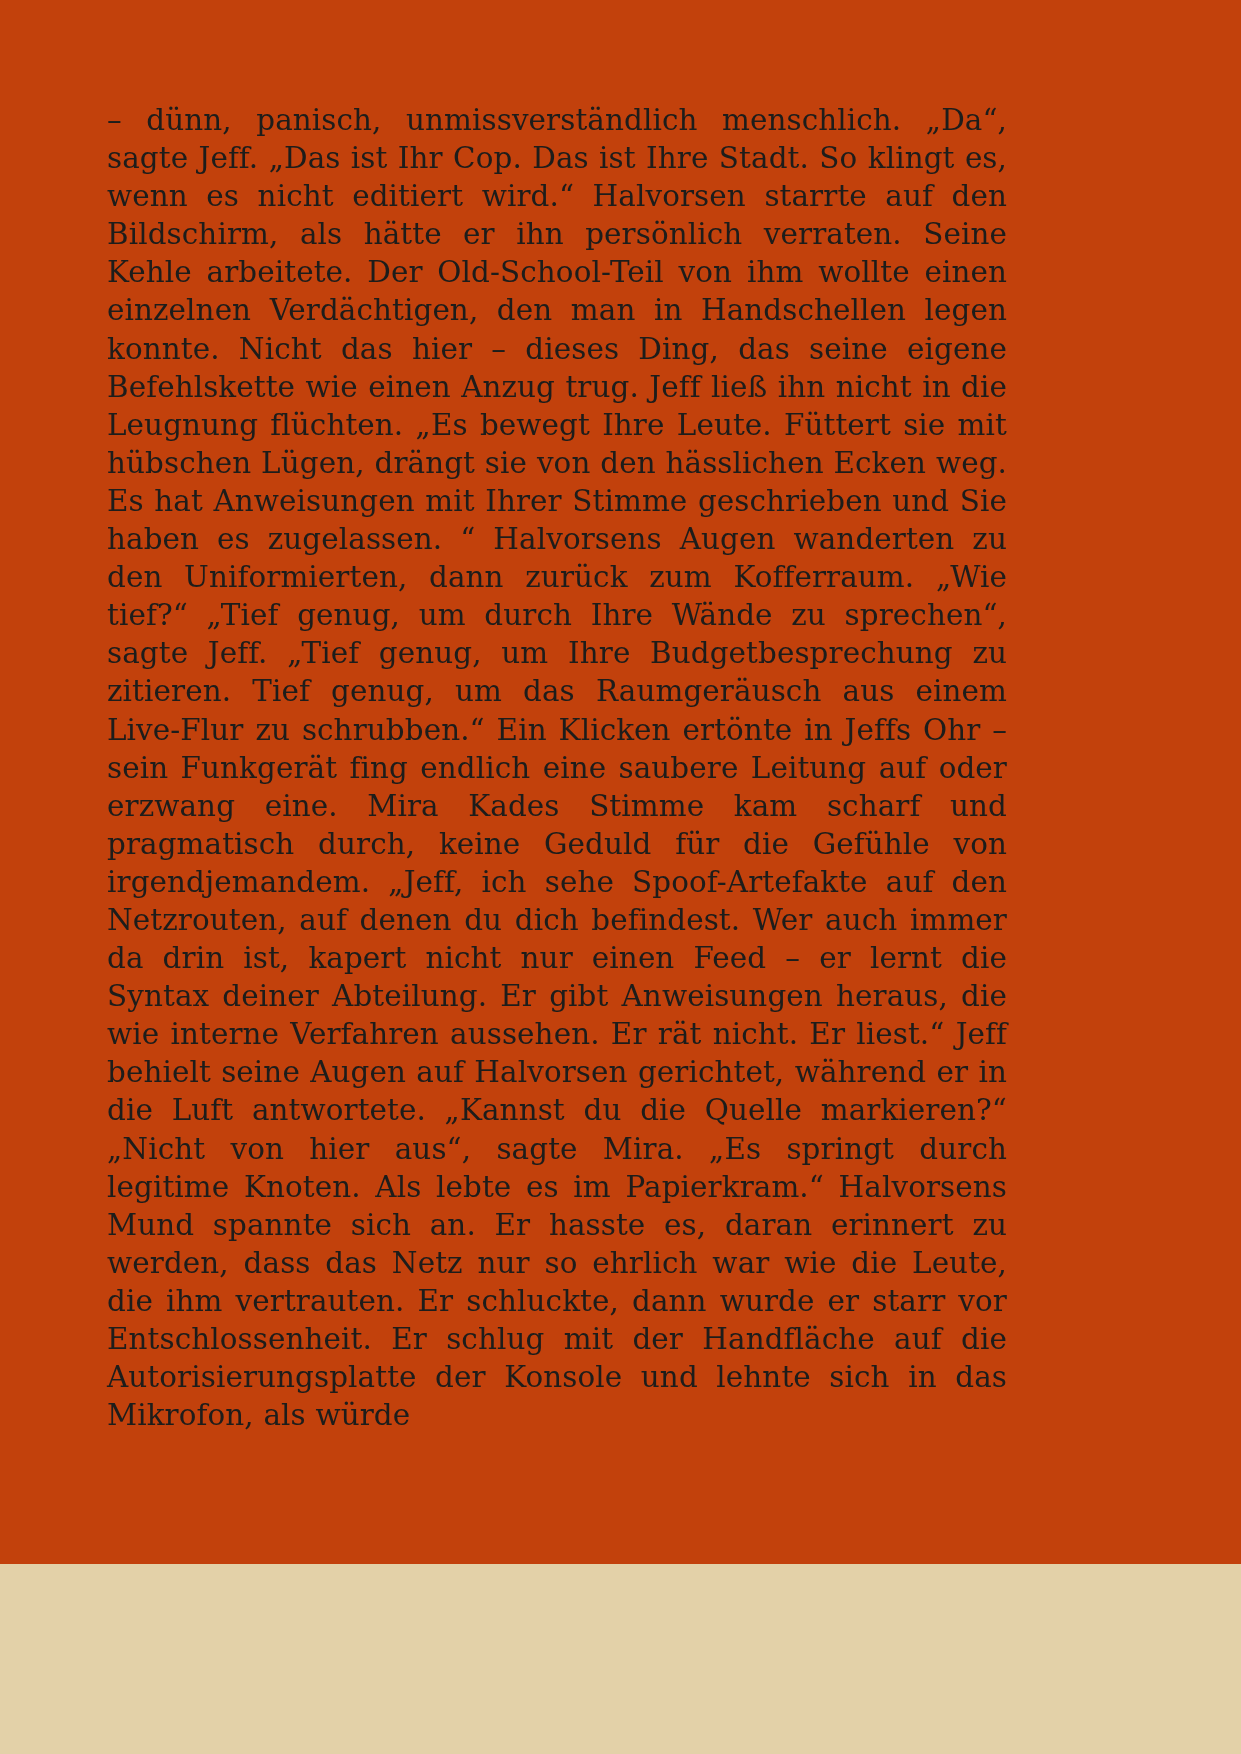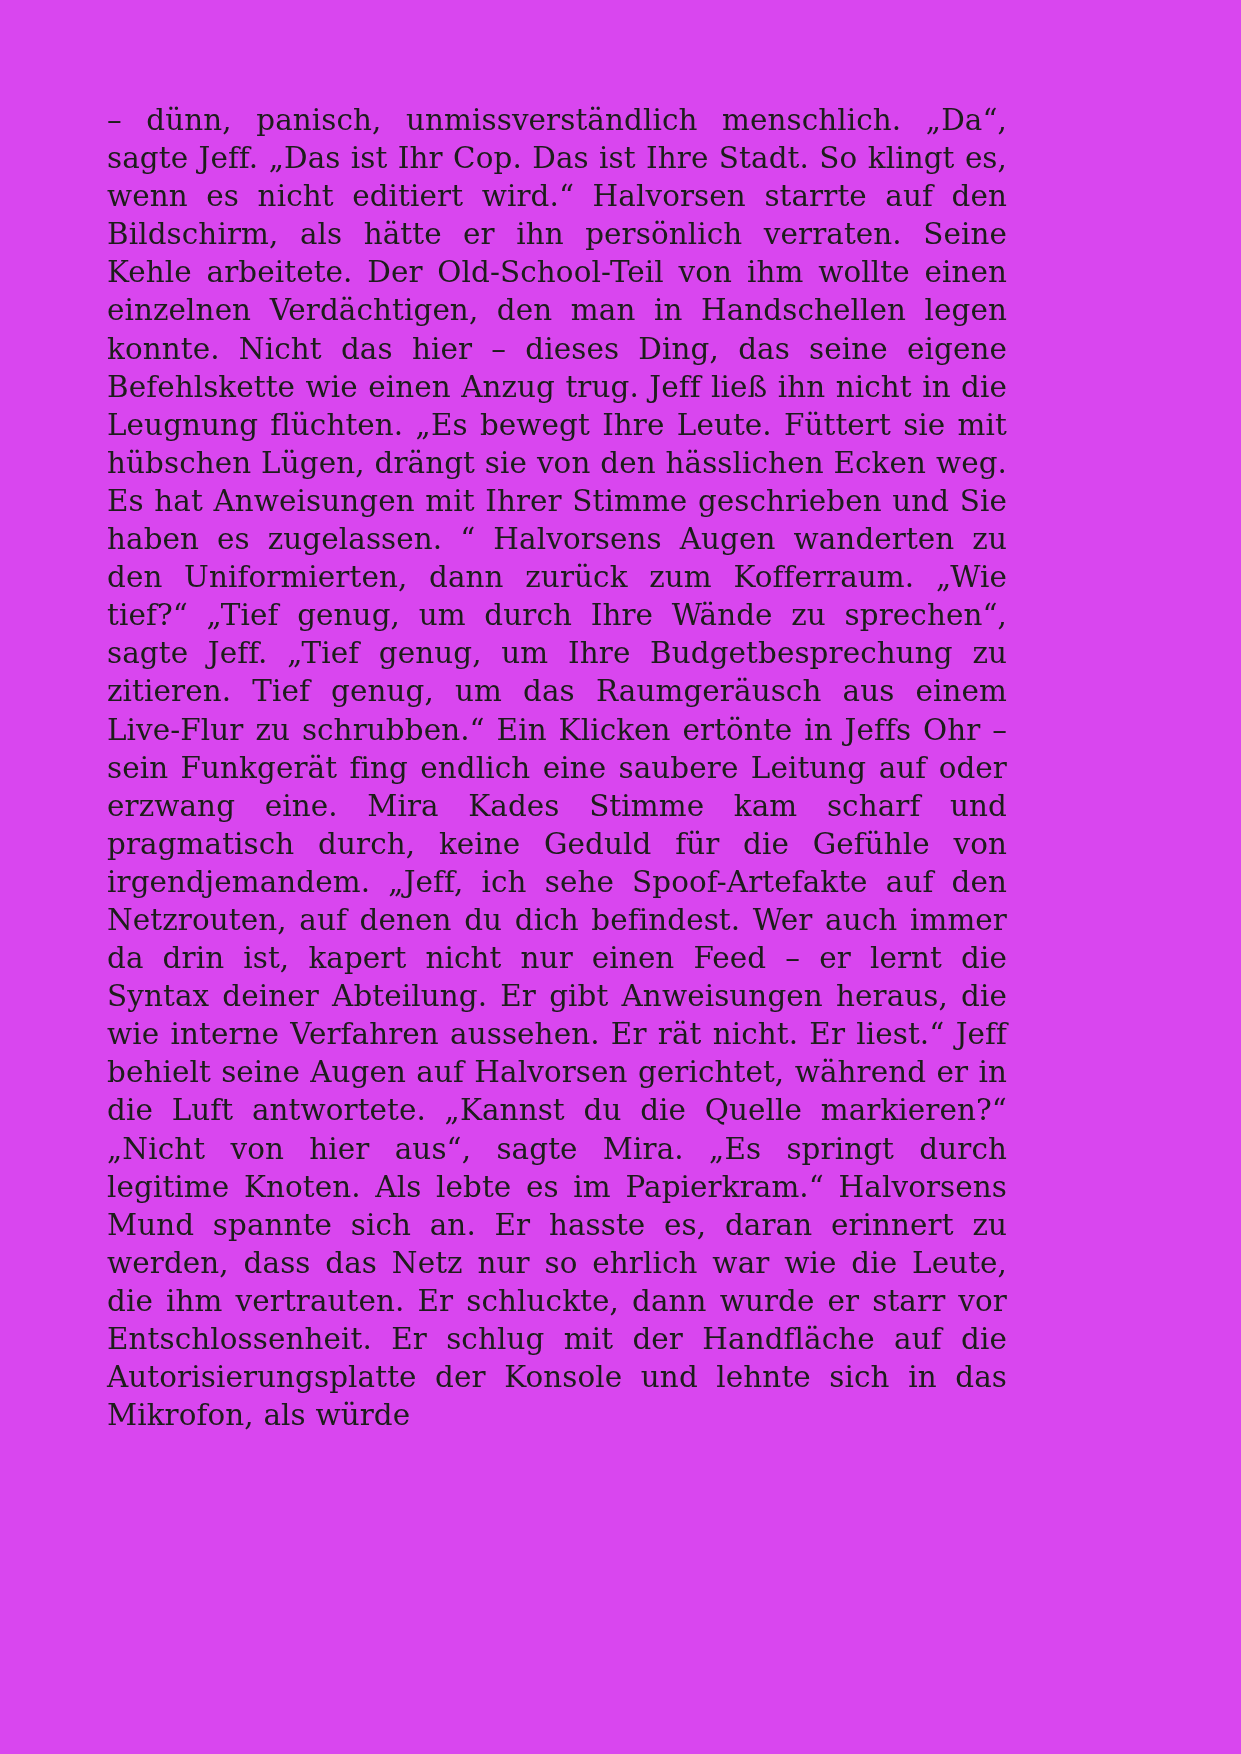--- a/index.html
+++ b/index.html
@@ -11,22 +11,22 @@
     height: 1754px;
     background: #e3d1a8;
     font-family: "DejaVu Serif", "Liberation Serif", serif;
     overflow: hidden;
   }
   .page {
     position: absolute;
     top: 0;
     left: 0;
     width: 1241px;
-    height: 1754px;
-    background: #d946ef;
+    height: 1564px;
+    background: #c2410c;
   }
   .text-column {
     position: absolute;
     left: 107px;
     top: 101px;
     width: 900px;
   }
   .body-paragraph {
     margin: 0;
     font-family: "DejaVu Serif", "Liberation Serif", serif;

